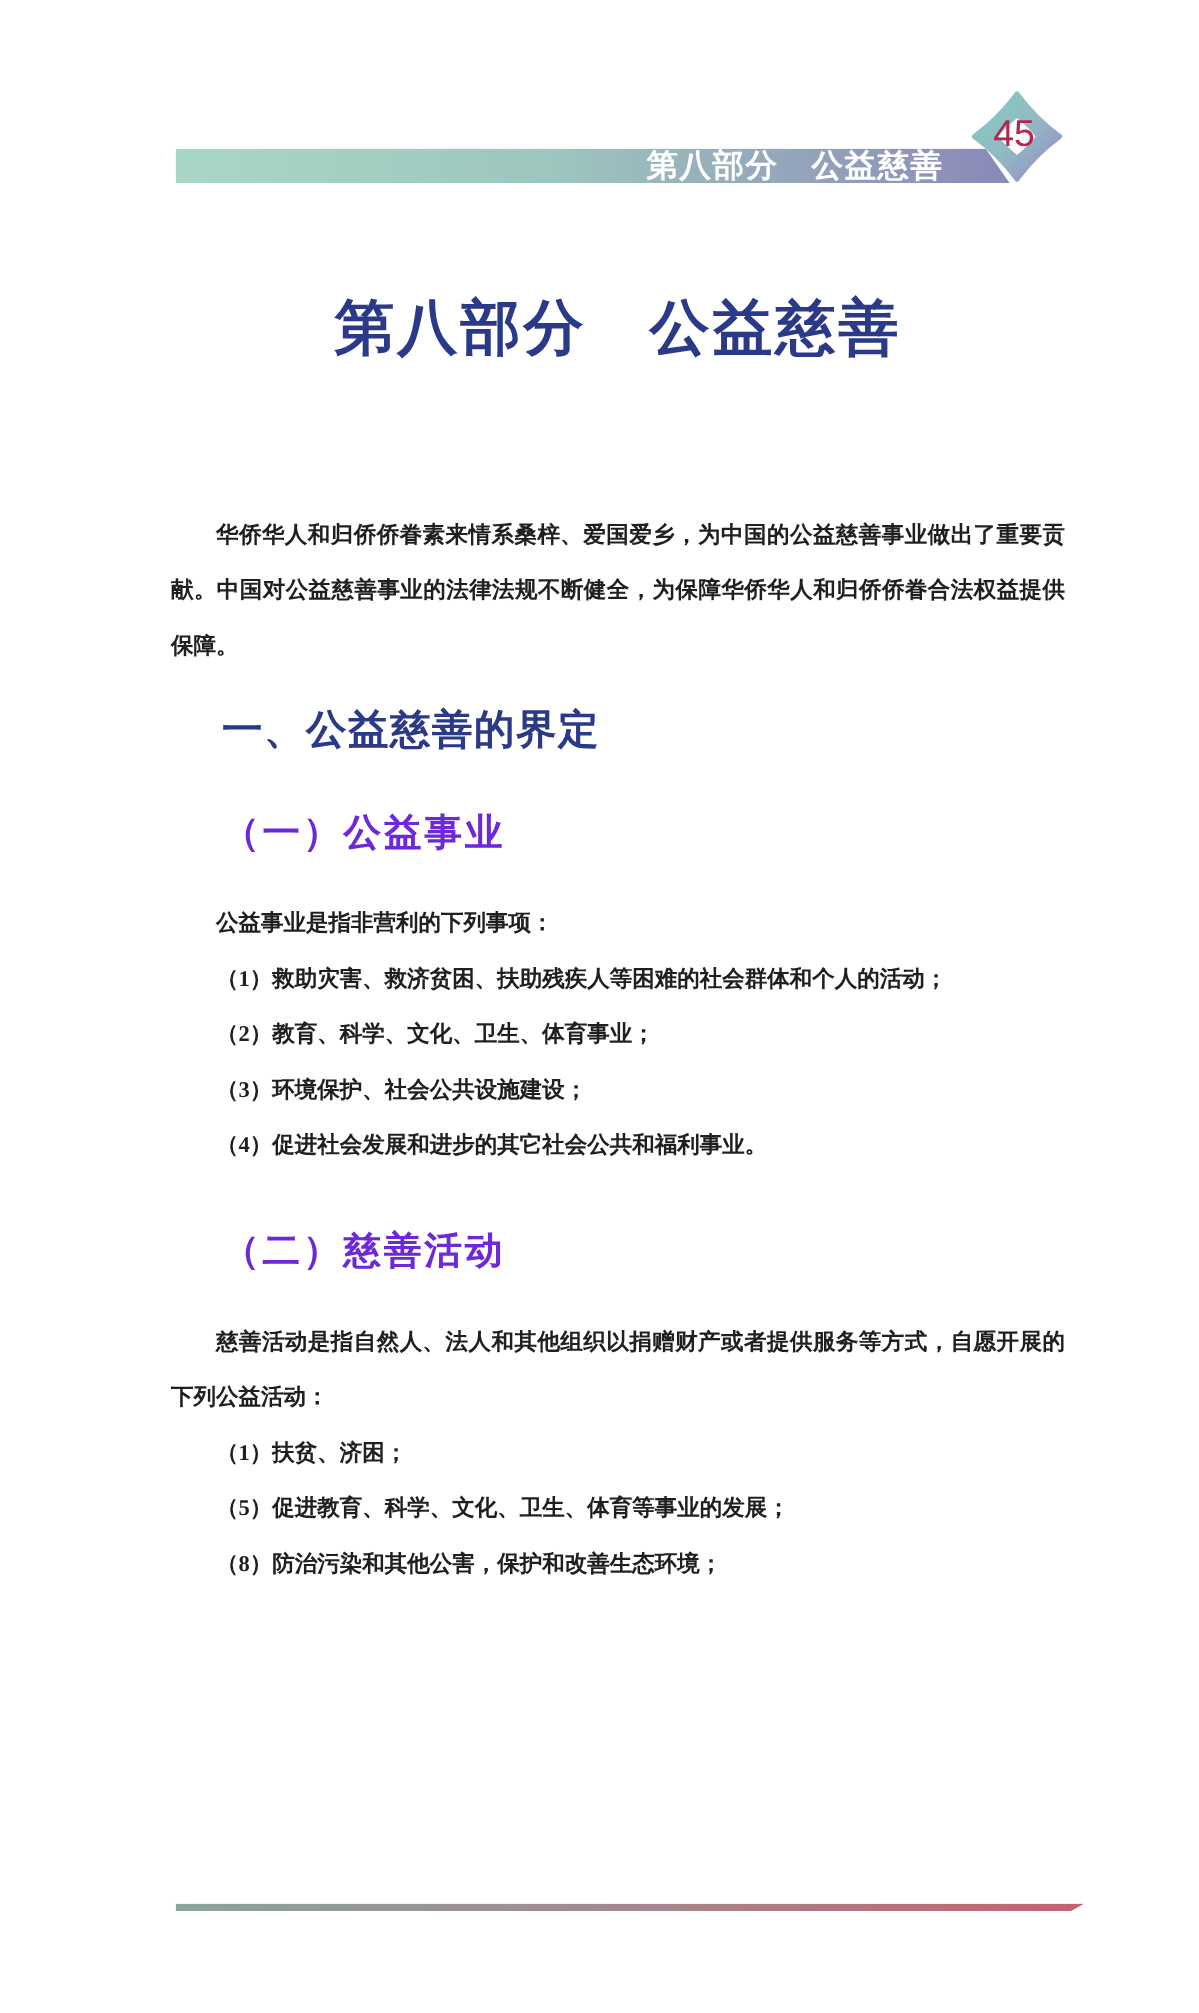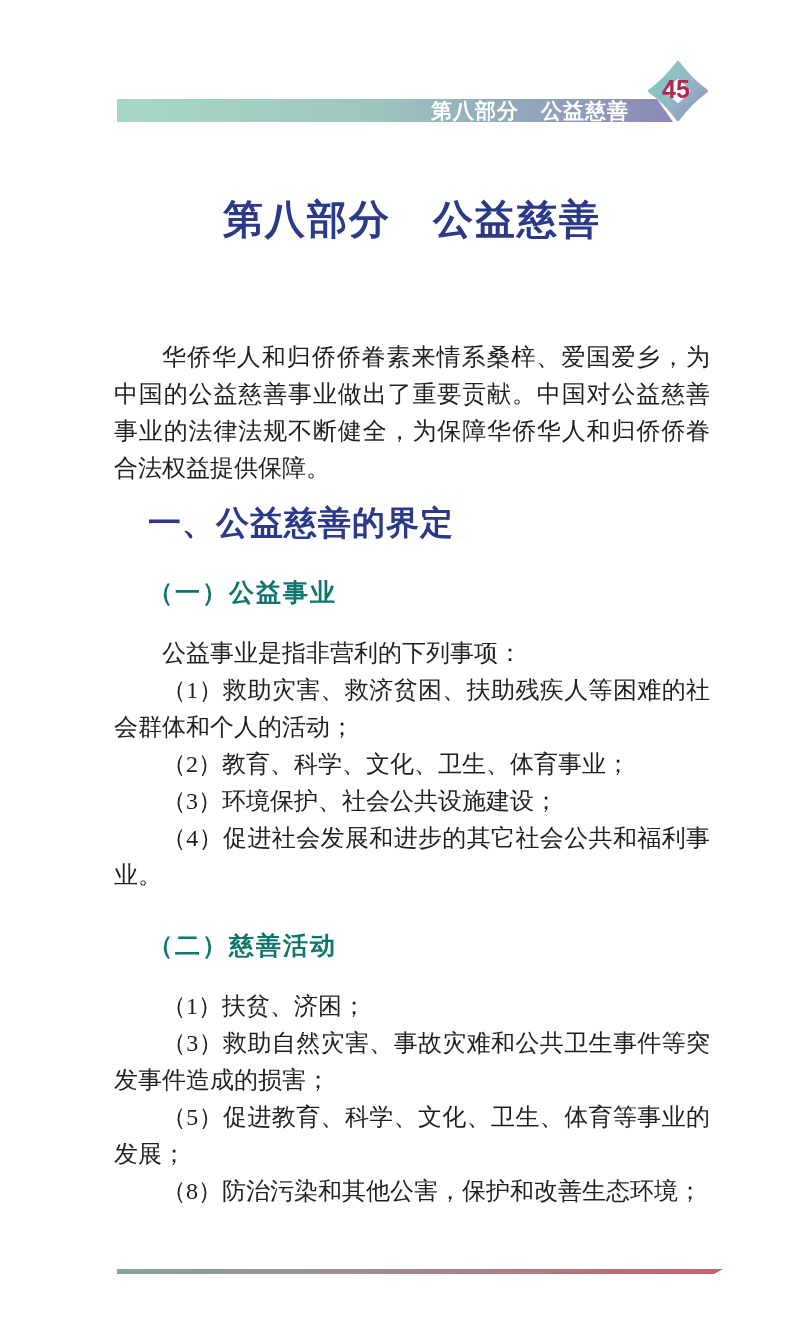--- a/index.html
+++ b/index.html
@@ -46,21 +46,21 @@
   }
   .page-badge svg { display: block; width: 62px; height: 62px; }
   .page-badge-number {
     position: absolute;
     left: 0; top: 0;
     width: 58px; height: 58px;
     display: flex;
     align-items: center;
     justify-content: center;
     font-family: "Liberation Sans", "DejaVu Sans", sans-serif;
-    font-weight: bold;
+    font-weight: normal;
     font-size: 25px;
     color: #b3274e;
   }
 
   
   .content {
     position: absolute;
     inset: 0;
     padding: 195px 89px 0 114px;
   }
@@ -68,48 +68,49 @@
     font-family: "Liberation Sans", "DejaVu Sans", sans-serif;
     font-weight: bold;
     font-size: 40px;
     line-height: 48px;
     letter-spacing: 2px;
     text-align: center;
     color: #2b3a88;
     white-space: nowrap;
   }
   .body-p {
-    font-size: 24px;
+    font-size: 15px;
     line-height: 37px;
     text-align: justify;
     text-indent: 2em;
     word-break: break-all;
     color: #1f1f1f;
+    font-weight: bold;
   }
   .intro { margin-top: 96px; }
   .section-heading {
     margin-top: 18px;
     padding-left: 34px;
     font-family: "Liberation Sans", "DejaVu Sans", sans-serif;
     font-weight: bold;
-    font-size: 33px;
+    font-size: 27px;
     line-height: 36px;
     letter-spacing: 1px;
     color: #2b3a88;
     white-space: nowrap;
   }
   .subsection-heading {
     margin: 34px 0 24px 0;
     padding-left: 34px;
     font-family: "Liberation Serif", "DejaVu Serif", serif;
     font-weight: bold;
     font-size: 25px;
     line-height: 36px;
     letter-spacing: 2px;
-    color: #0f766e;
+    color: #6d28d9;
     white-space: nowrap;
   }
 
   
   .footer-rule {
     position: absolute;
     left: 117px;
     top: 1269px;
     width: 606px;
     height: 5px;
@@ -154,22 +155,22 @@
     <h3 class="subsection-heading">（一）公益事业</h3>
 
     <p class="body-p">公益事业是指非营利的下列事项：</p>
     <p class="body-p">（1）救助灾害、救济贫困、扶助残疾人等困难的社会群体和个人的活动；</p>
     <p class="body-p">（2）教育、科学、文化、卫生、体育事业；</p>
     <p class="body-p">（3）环境保护、社会公共设施建设；</p>
     <p class="body-p">（4）促进社会发展和进步的其它社会公共和福利事业。</p>
 
     <h3 class="subsection-heading">（二）慈善活动</h3>
 
+    <p class="body-p">慈善活动是指自然人、法人和其他组织以捐赠财产或者提供服务等方式，自愿开展的下列公益活动：</p>
     <p class="body-p">（1）扶贫、济困；</p>
-    <p class="body-p">（3）救助自然灾害、事故灾难和公共卫生事件等突发事件造成的损害；</p>
     <p class="body-p">（5）促进教育、科学、文化、卫生、体育等事业的发展；</p>
     <p class="body-p">（8）防治污染和其他公害，保护和改善生态环境；</p>
 
   </div>
 
   <div class="footer-rule"></div>
 
 </div>
 
 </body></html>

